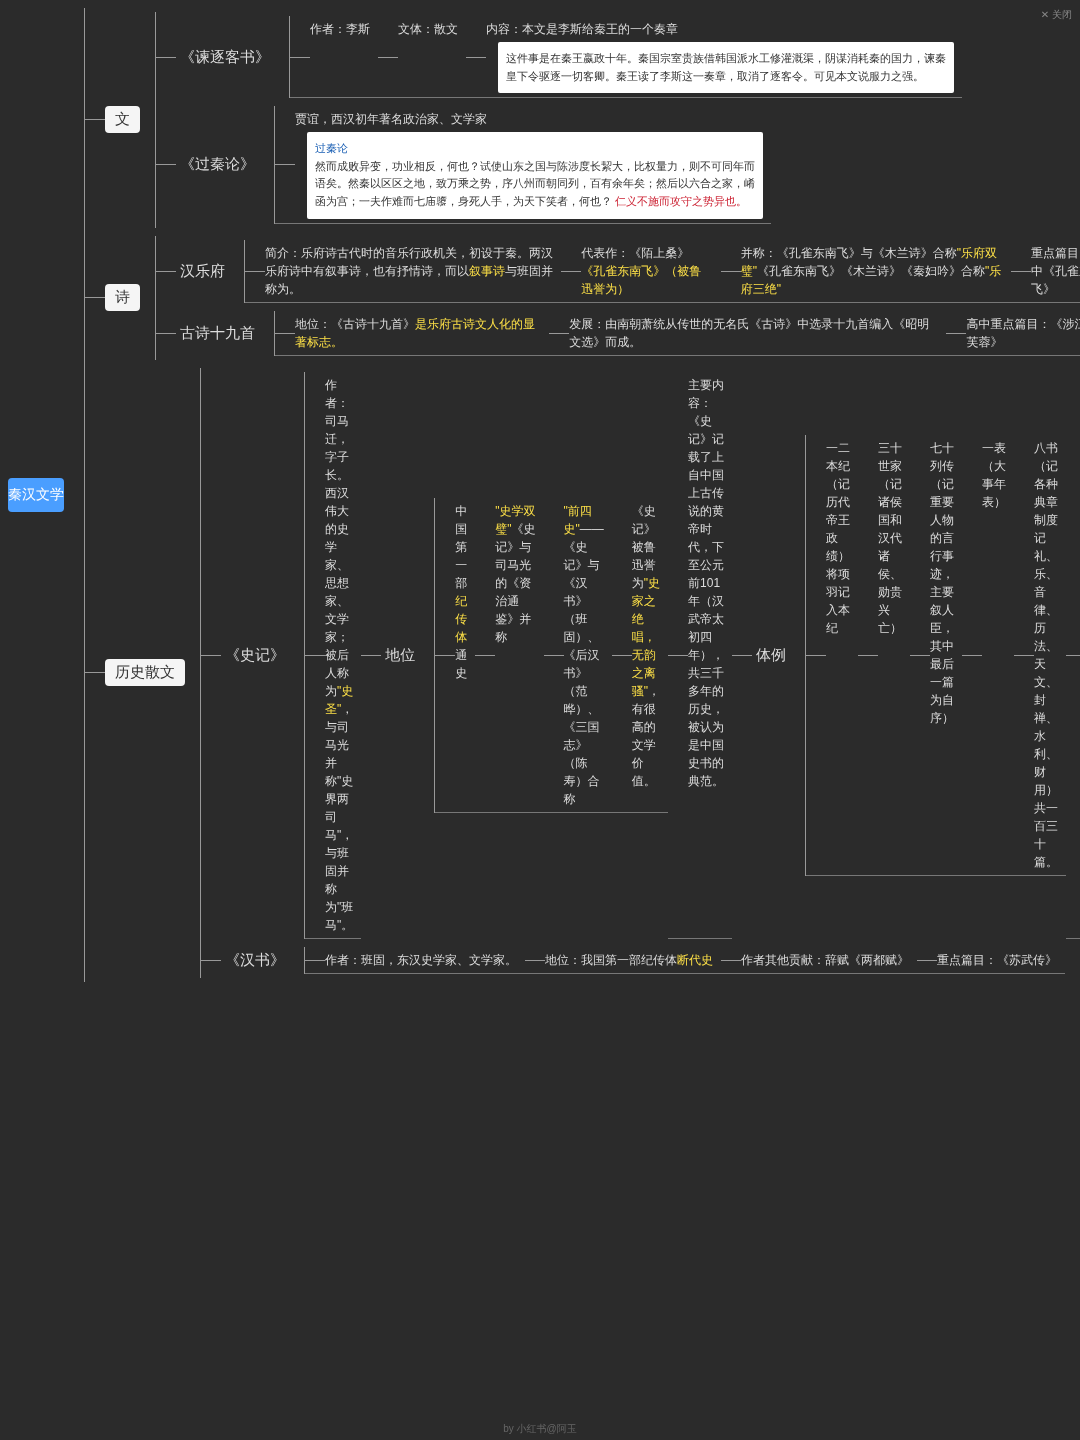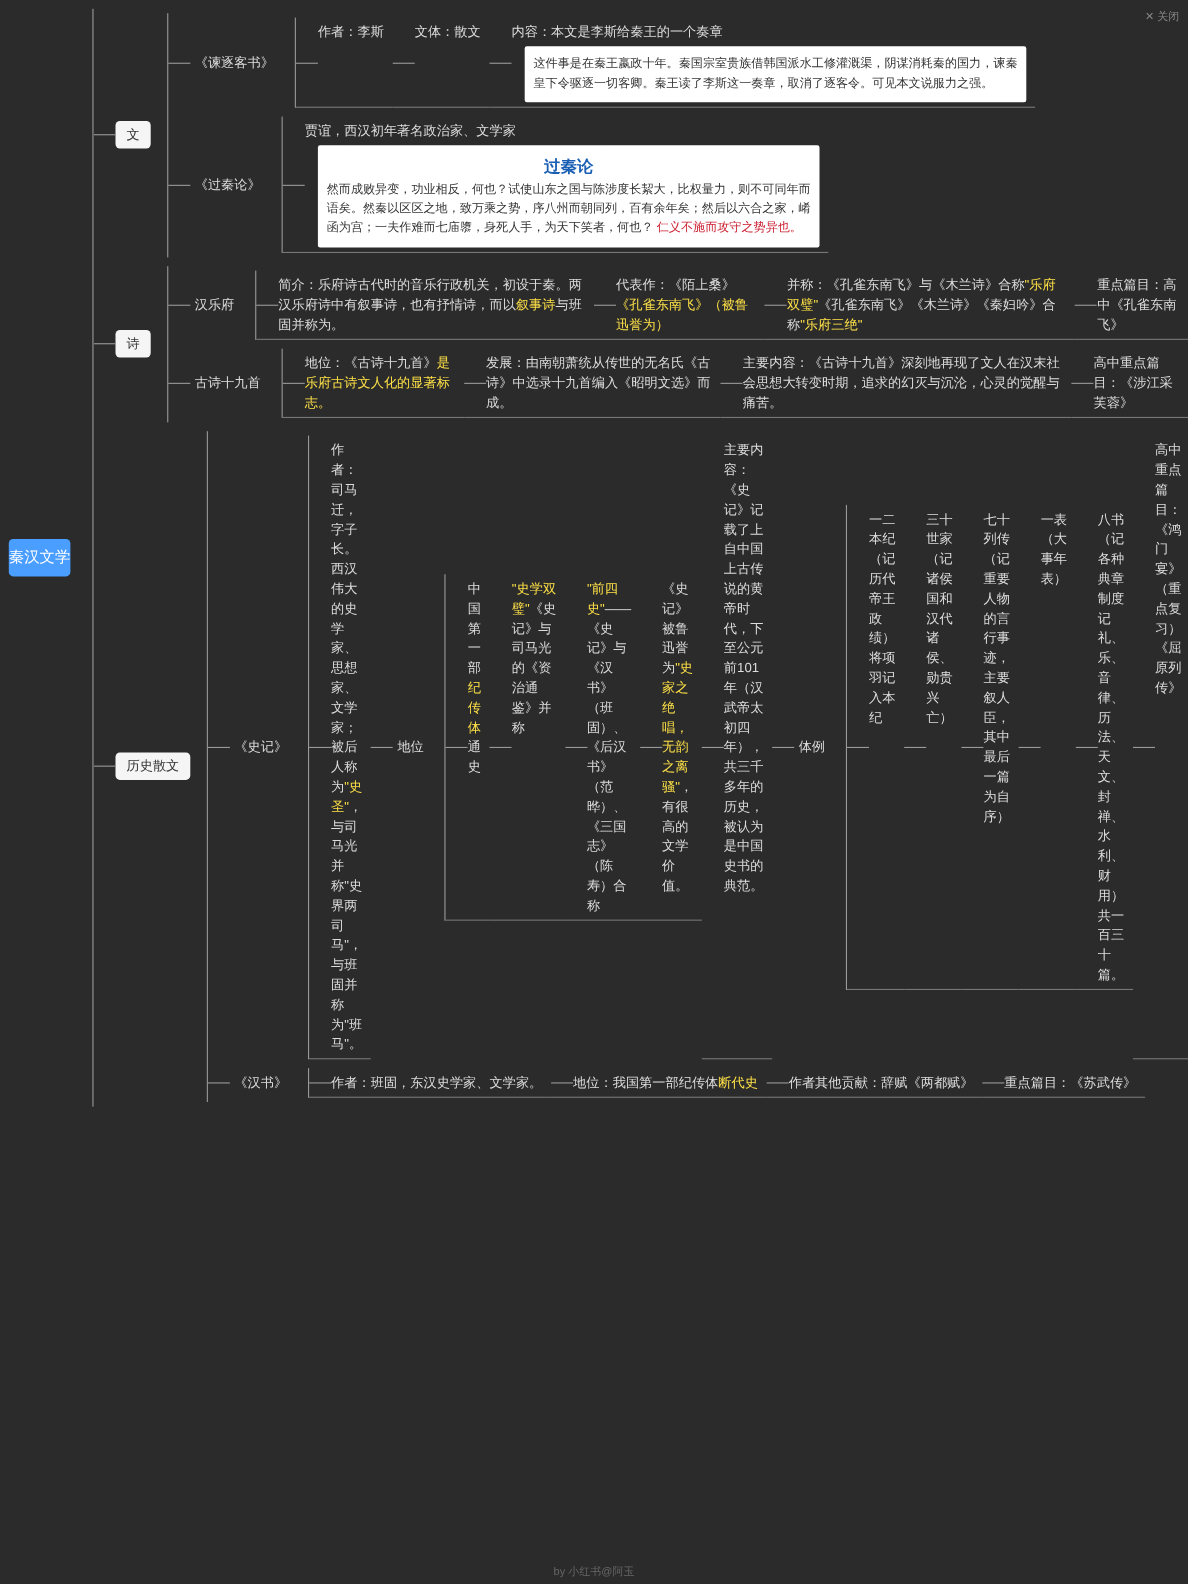--- a/index.html
+++ b/index.html
@@ -1,28 +1,28 @@
 <!DOCTYPE html>
 <html><head>
 <meta charset="utf-8">
 <style>
 body{margin:0;background:#2b2b2b;color:#ddd;font-family:"Microsoft YaHei",sans-serif;font-size:12px;padding:8px 8px 25px 8px}
 .root{display:flex;align-items:center}
 .root-label{background:#4a9eff;color:#fff;padding:8px 0;border-radius:4px;white-space:nowrap;font-size:14px}
 .children{display:flex;flex-direction:column;border-left:1px solid #999;margin-left:20px;padding-left:0}
 .branch{display:flex;align-items:center;margin:4px 0;position:relative}
 .branch::before{content:"";position:absolute;left:0;width:20px;height:1px;background:#999}
-.branch>.label{margin-left:20px;background:#f5f5f5;color:#333;padding:4px 10px;border-radius:4px;white-space:nowrap;font-size:12px}
+.branch>.label{margin-left:20px;background:#f5f5f5;color:#333;padding:4px 10px;border-radius:4px;white-space:nowrap;font-size:15px}
 .branch>.label.plain{background:transparent;color:#ddd;border:none;padding:2px 4px}
 .branch>.sub{margin-left:15px}
 .leaves{display:flex;border-left:1px solid #999;margin-left:20px}
 .leaf{position:relative;padding:4px 8px 4px 20px;border-bottom:1px solid #777;max-width:480px;line-height:1.5}
 .leaf::before{content:"";position:absolute;left:0;top:50%;width:20px;height:1px;background:#999}
 .note{background:#fff;color:#333;padding:8px;margin:4px 0 0 12px;font-size:11px;line-height:1.6;max-width:440px;border-radius:2px}
-.note-title{color:#1a5fb4;font-size:15px;text-align:center;font-weight:bold}
+.note-title{color:#1a5fb4;font-size:11px;font-weight:normal}
 .hl-orange{color:#fde047}
 .hl-red{color:#c23}
 .top-btn{position:fixed;top:8px;right:8px;color:#888;font-size:10px}
 .footer{position:fixed;bottom:4px;left:50%;transform:translateX(-50%);color:#666;font-size:10px}
 </style>
 </head>
 <body>
 
 <div class="top-btn">✕ 关闭</div>
 <div class="footer">by 小红书@阿玉</div>
@@ -65,21 +65,20 @@
       <div class="leaf"><span>代表作：《陌上桑》</span> <span class="hl-orange">《孔雀东南飞》（被鲁迅誉为）</span></div>
       <div class="leaf"><span>并称：《孔雀东南飞》与《木兰诗》合称</span><span class="hl-orange">"乐府双璧"</span><span>《孔雀东南飞》《木兰诗》《秦妇吟》合称</span><span class="hl-orange">"乐府三绝"</span></div>
       <div class="leaf">重点篇目：高中《孔雀东南飞》</div>
      </div>
     </div>
     <div class="branch">
      <div class="label plain">古诗十九首</div>
      <div class="sub leaves">
       <div class="leaf"><span>地位：《古诗十九首》</span><span class="hl-orange">是乐府古诗文人化的显著标志。</span></div>
       <div class="leaf">发展：由南朝萧统从传世的无名氏《古诗》中选录十九首编入《昭明文选》而成。</div>
-      <div class="leaf">主要内容：《古诗十九首》深刻地再现了文人在汉末社会思想大转变时期，追求的幻灭与沉沦，心灵的觉醒与痛苦。</div>
       <div class="leaf">高中重点篇目：《涉江采芙蓉》</div>
      </div>
     </div>
    </div>
   </div>
 
   <div class="branch">
    <div class="label">历史散文</div>
    <div class="sub children">
     <div class="branch">

